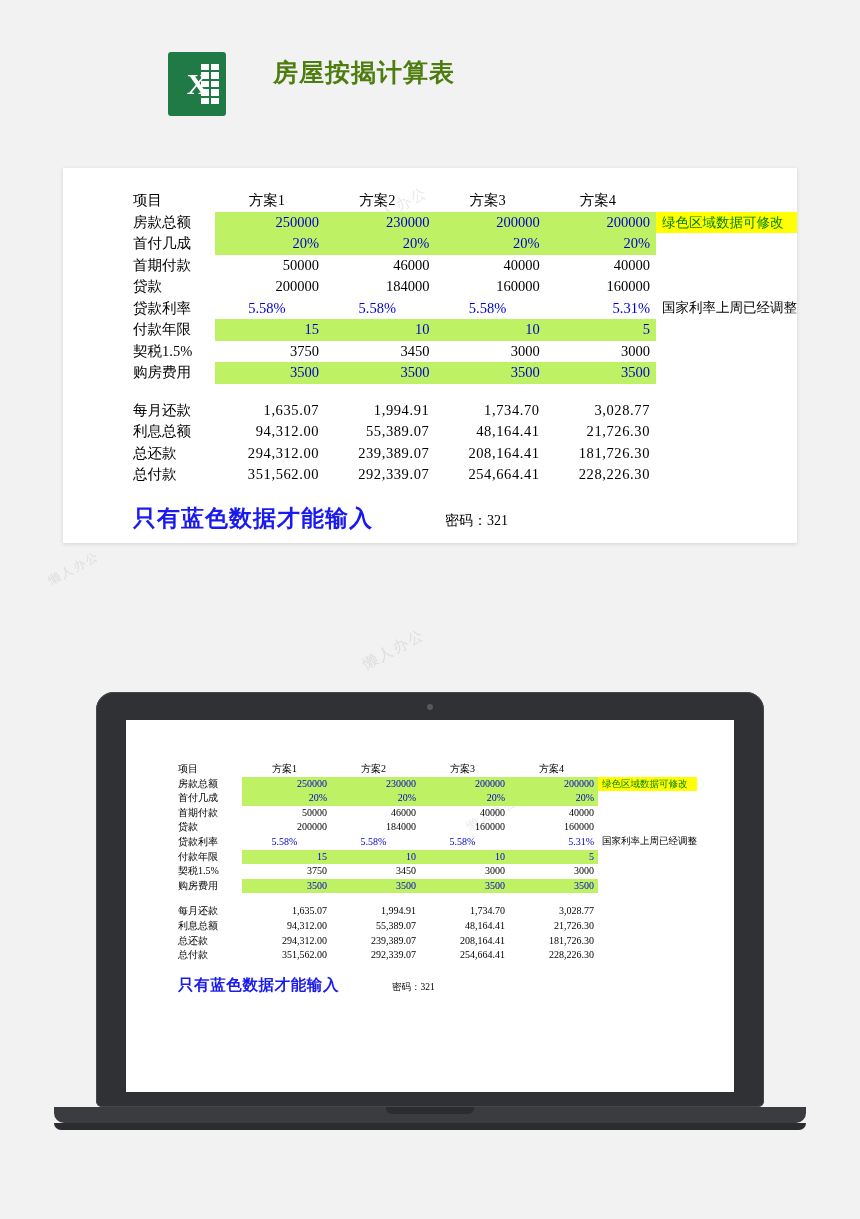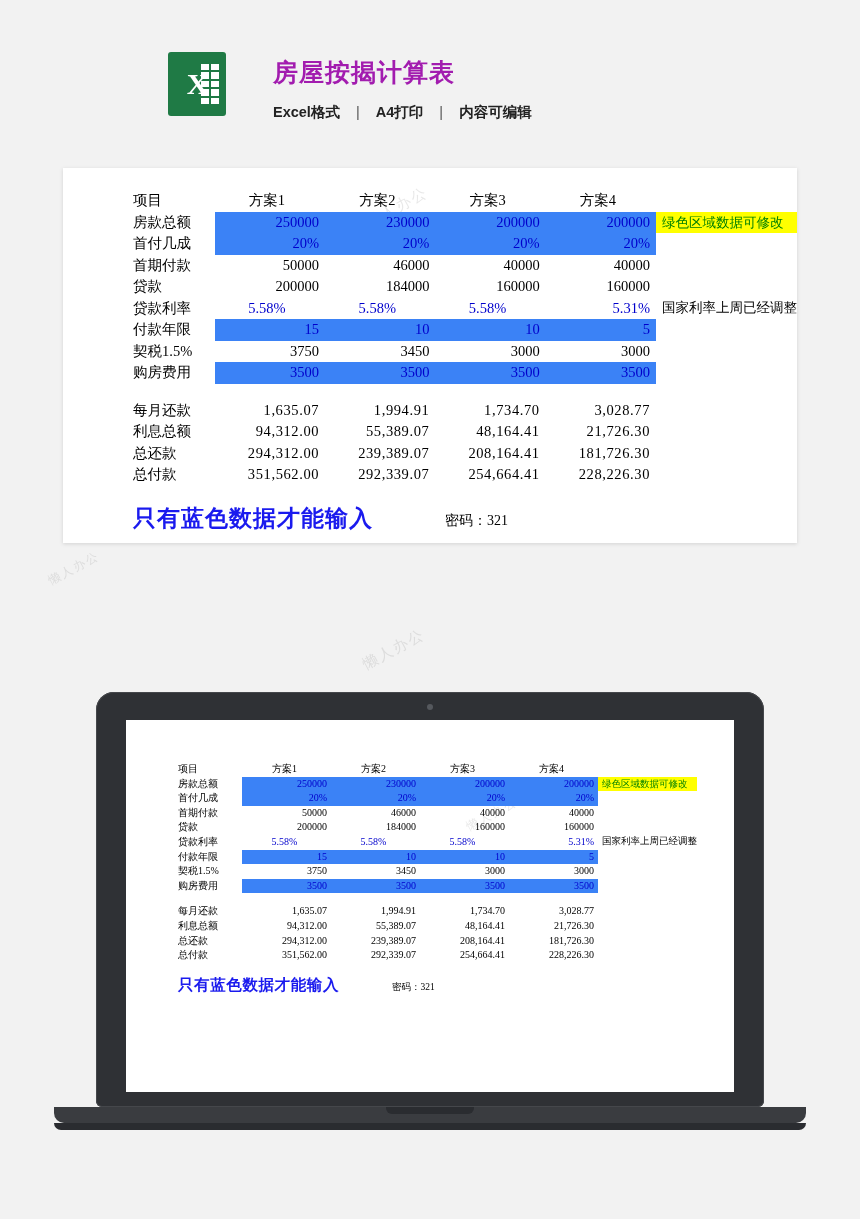--- a/index.html
+++ b/index.html
@@ -60,21 +60,21 @@
   .xls-icon .grid i {
     background: #ffffff;
     display: block;
   }
   .title-main {
     position: absolute;
     left: 105px;
     top: 4px;
     font-size: 25px;
     font-weight: bold;
-    color: #a21caf;
+    color: #4d7c0f;
     letter-spacing: 1px;
     white-space: nowrap;
   }
   .title-sub {
     position: absolute;
     left: 105px;
     top: 51px;
     font-size: 14.5px;
     font-weight: bold;
     color: #222222;
@@ -107,21 +107,21 @@
   .sheet table {
     border-collapse: collapse;
   }
   .sheet td {
     padding: 0;
     white-space: nowrap;
     vertical-align: middle;
   }
   .lbl { text-align: left; }
   .num { text-align: right; }
-  .green-cell { background: #3b82f6; }
+  .green-cell { background: #bef264; }
   .blue-text { color: #0000cc; }
   .note-yellow {
     background: #ffff00;
     color: #008000;
   }
   .note-plain { color: #000000; font-family: Liberation Mono, monospace; }
 
   
   .sheet-big { left: 70px; top: 22px; font-size: 14.5px; }
   .sheet-big td { height: 21.5px; line-height: 21.5px; }
@@ -286,27 +286,20 @@
           <i></i>
           <i></i>
           <i></i>
           <i></i>
           <i></i>
           <i></i>
           <i></i>
       </span>
     </div>
     <div class="title-main">房屋按揭计算表</div>
-    <div class="title-sub">
-      <span>Excel格式</span>
-      <span class="sep">|</span>
-      <span>A4打印</span>
-      <span class="sep">|</span>
-      <span>内容可编辑</span>
-    </div>
   </div>
 
   <div class="card">
     <div class="wm" style="left:300px; top:30px;">懒人办公</div>
 
     <div class="sheet sheet-big">
       <table>
         <tbody>
             <tr>
           <td class="lbl c-lbl">项目</td>

